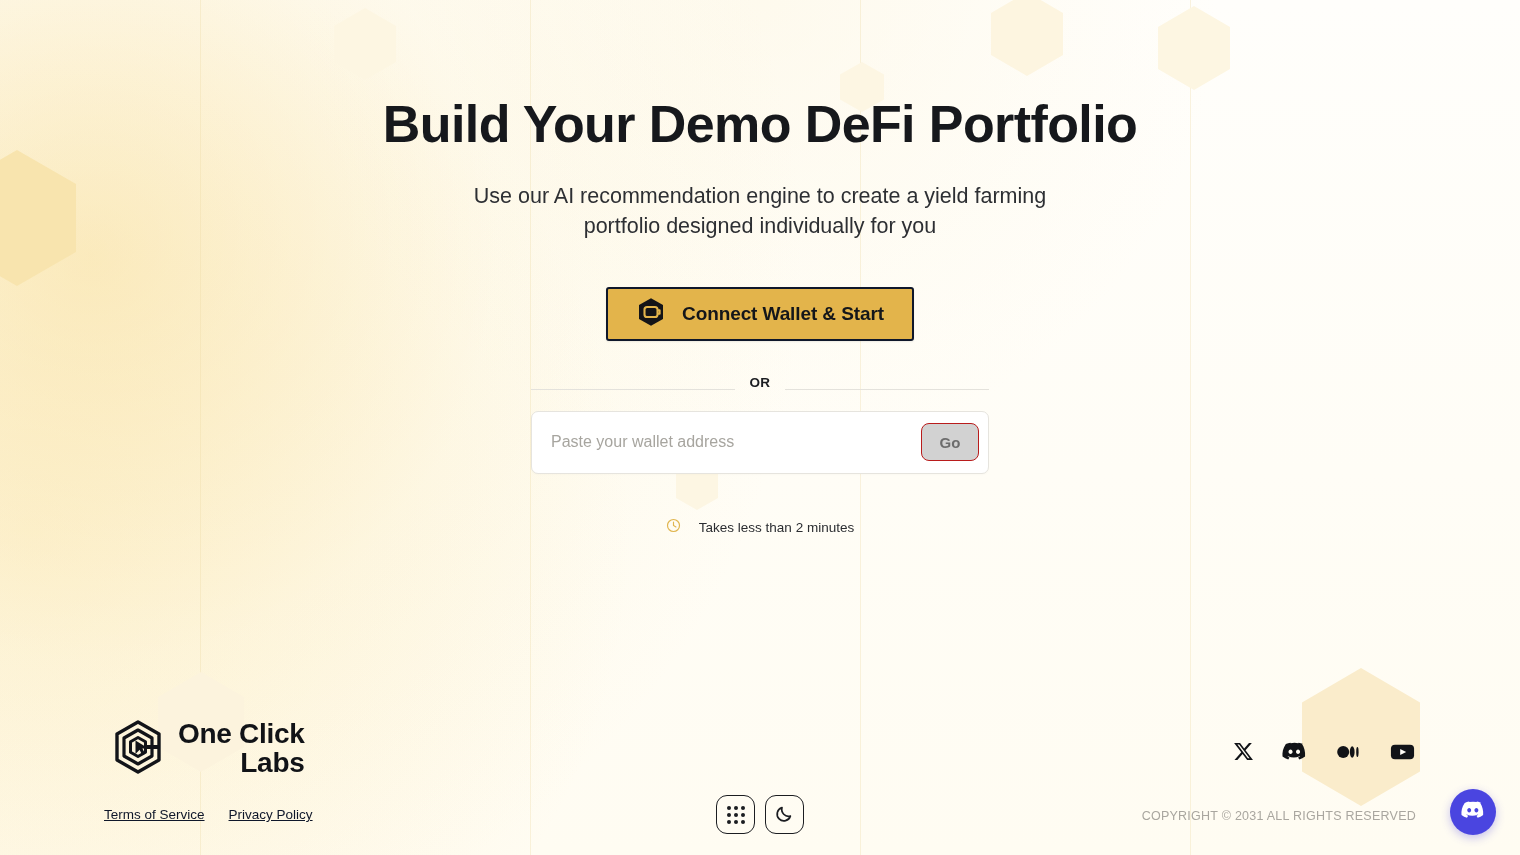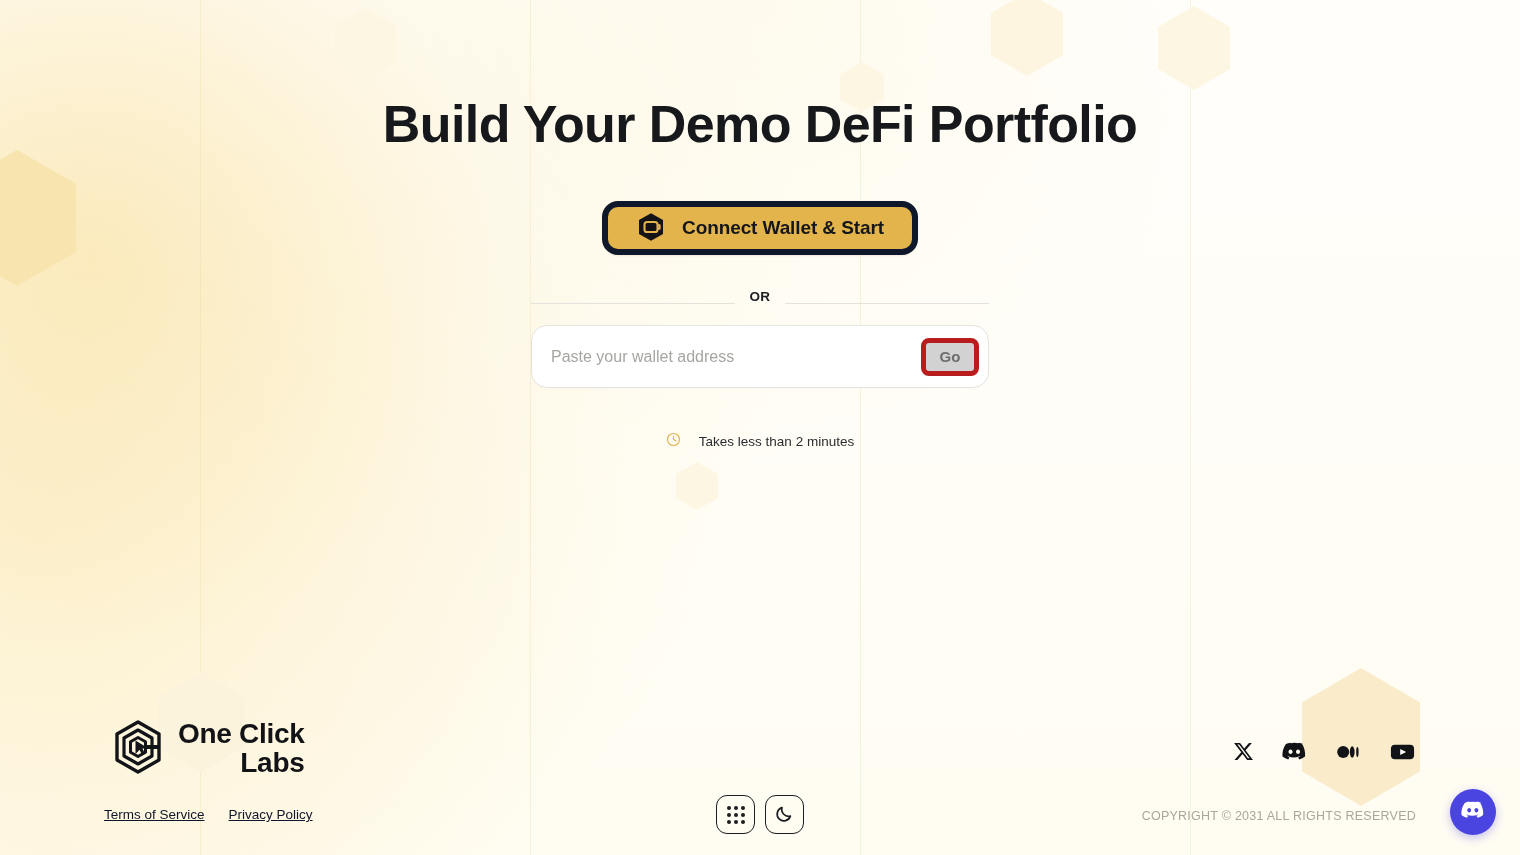--- a/index.html
+++ b/index.html
@@ -83,22 +83,22 @@
     margin-top: 46px;
     display: flex;
     justify-content: center;
   }
 
   .cta {
     display: inline-flex;
     align-items: center;
     gap: 16px;
     background: #e3b44b;
-    border: 6px solid #0f172a;
-    border-radius: 16px;
+    border: 2px solid #0f172a;
+    border-radius: 3px;
     padding: 0 28px;
     height: 54px;
     cursor: pointer;
     box-shadow: 0 1px 2px rgba(0,0,0,0.07);
   }
 
   .cta-label {
     font-size: 19px;
     font-weight: 700;
     color: #14161a;
@@ -128,21 +128,21 @@
     letter-spacing: 0.4px;
   }
 
   
   .input-card {
     margin: 21px auto 0;
     width: 458px;
     height: 63px;
     background: #ffffff;
     border: 1px solid #e6e4de;
-    border-radius: 16px;
+    border-radius: 7px;
     display: flex;
     align-items: center;
     padding: 0 9px 0 19px;
     box-shadow: 0 1px 2px rgba(0,0,0,0.02);
   }
 
   .wallet-input {
     flex: 1;
     height: 100%;
     border: none;
@@ -151,21 +151,21 @@
     font-family: "Liberation Sans", sans-serif;
     font-size: 16px;
     color: #1c1e22;
   }
   .wallet-input::placeholder { color: #a7a59f; }
 
   .go-btn {
     width: 58px;
     height: 38px;
     background: #d2d2d2;
-    border: 5px solid #b91c1c;
+    border: 1px solid #b91c1c;
     border-radius: 8px;
     font-family: "Liberation Sans", sans-serif;
     font-size: 15px;
     font-weight: 700;
     color: #6d6d6d;
     cursor: default;
   }
 
   
   .demo-row {
@@ -305,20 +305,21 @@
   <div class="hexwm" style="left:158px;  top:672px; width:86px;  height:100px; background:#fcf3dd;"></div>
   <div class="hexwm" style="left:1302px; top:668px; width:118px; height:138px; background:#faeccb;"></div>
 </div>
 
 <div id="page">
 
   <div class="hero">
 
     <h1 class="headline">Build Your Demo DeFi Portfolio</h1>
 
+    <p class="subhead">Use our AI recommendation engine to create a yield farming portfolio designed individually for you</p>
 
     <div class="cta-wrap">
       <button class="cta">
         <span>
           <svg width="30" height="30" viewBox="0 0 30 30">
             <path d="M15 1.2 L27 8 L27 22 L15 28.8 L3 22 L3 8 Z" fill="#141417"></path>
             <rect x="8.5" y="10" width="13" height="10" rx="2.6" fill="none" stroke="#e3b44b" stroke-width="2.1"></rect>
             <path d="M21.5 13.2 L23.6 13.2 L23.6 16.8 L21.5 16.8" fill="none" stroke="#e3b44b" stroke-width="2.1" stroke-linejoin="round"></path>
           </svg>
         </span>

